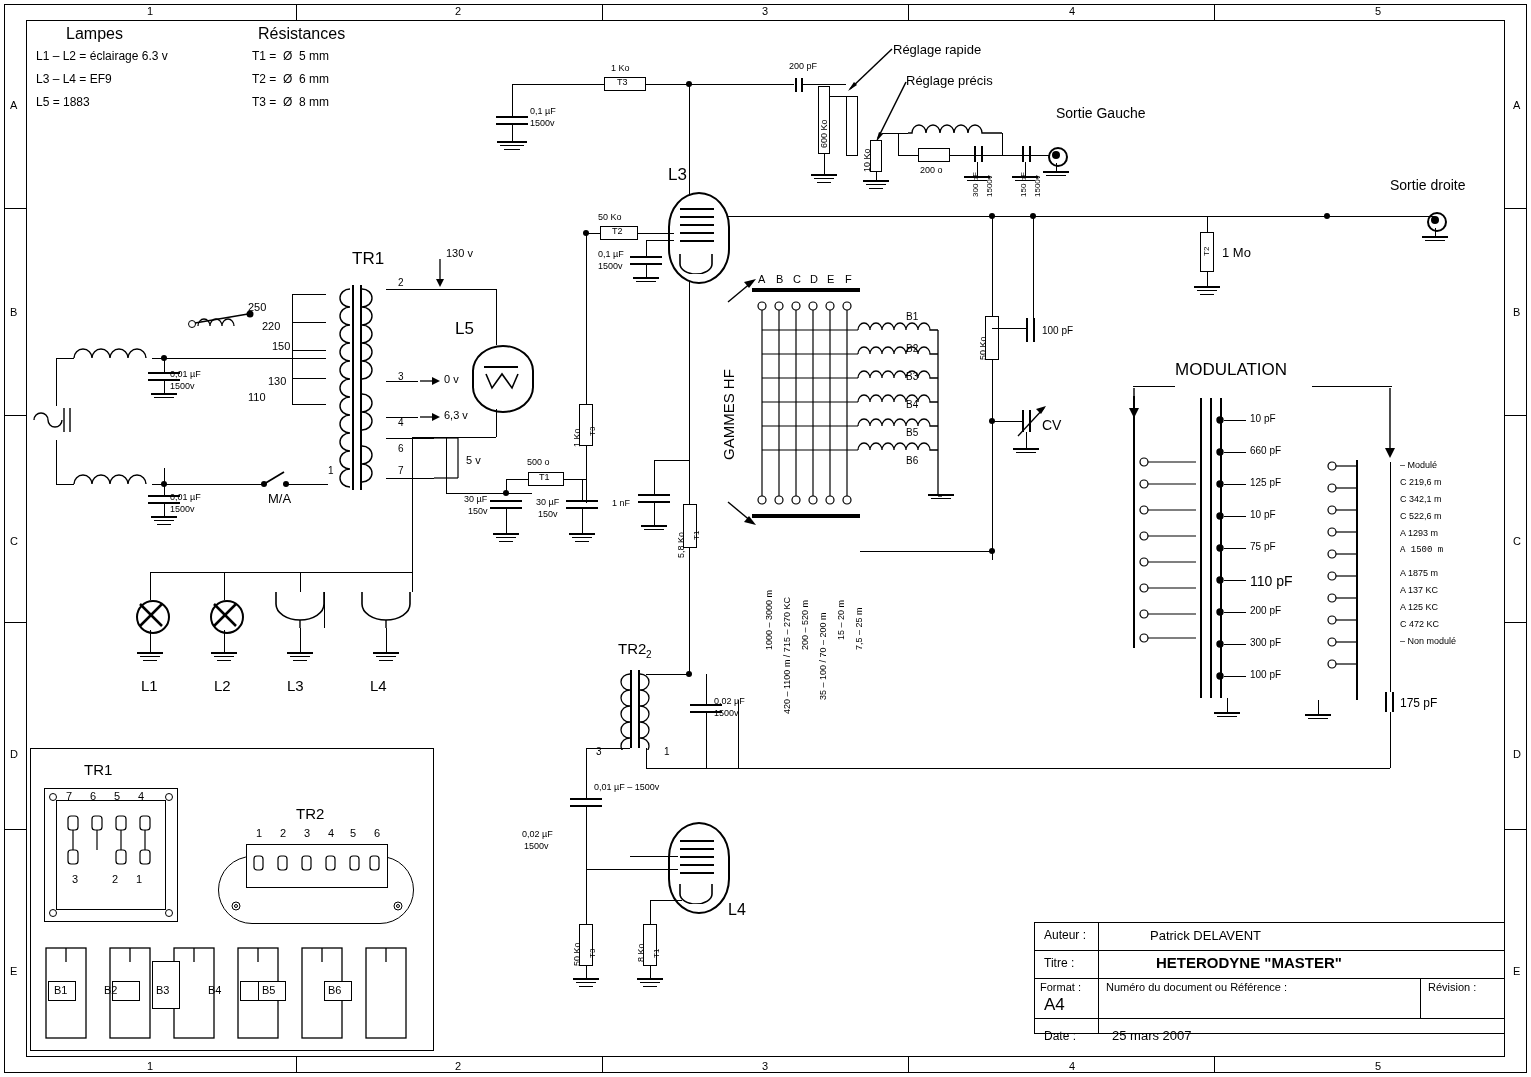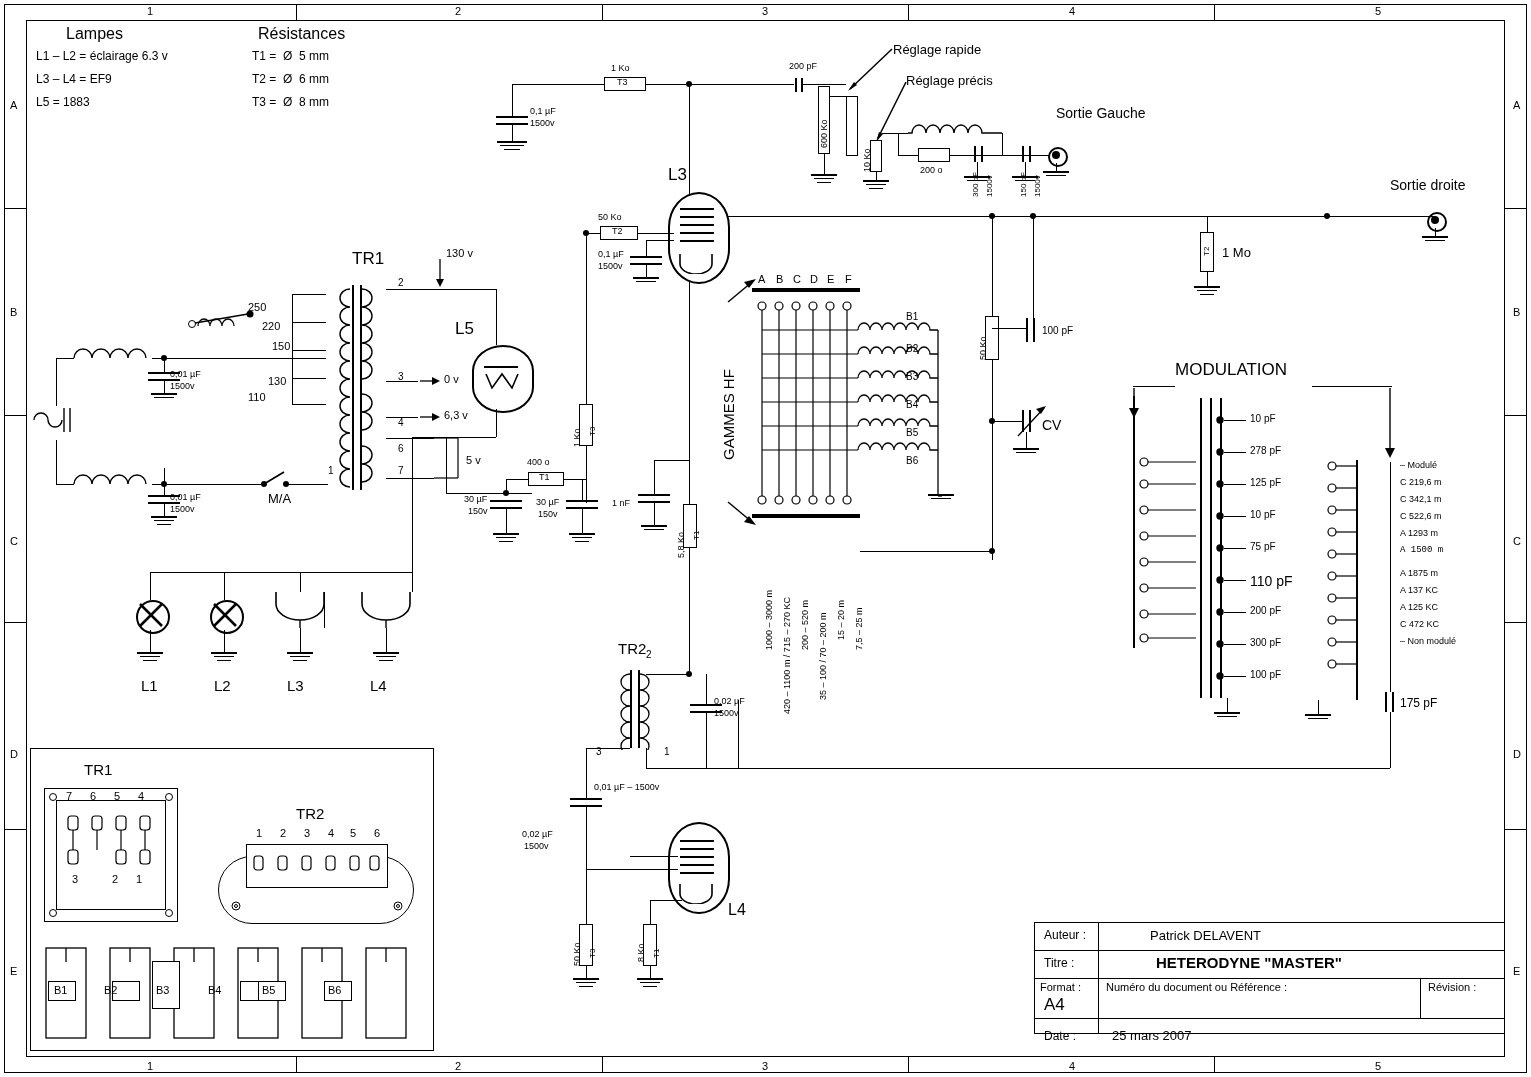--- a/index.html
+++ b/index.html
@@ -358,21 +358,21 @@
   <svg class="abs" style="left:482px;top:372px;" width="40" height="22">
     <path d="M4,2 L10,16 L20,2 L30,16 L36,2" fill="none" stroke="#000" stroke-width="1.6"></path>
   </svg>
   <div class="ln v" style="left:496px;top:345px;height:0px;"></div>
   <div class="ln v" style="left:496px;top:409px;height:28px;"></div>
   <div class="ln h" style="left:446px;top:437px;width:50px;"></div>
   <div class="ln v" style="left:446px;top:437px;height:56px;"></div>
   <div class="ln h" style="left:446px;top:493px;width:86px;"></div>
 
   <div class="res" style="left:528px;top:472px;width:36px;height:14px;"></div>
-  <div class="txt" style="left:527px;top:458px;font-size:9px;">400 o</div>
+  <div class="txt" style="left:527px;top:458px;font-size:9px;">500 o</div>
   <div class="txt" style="left:539px;top:473px;font-size:9px;">T1</div>
   <div class="ln h" style="left:506px;top:479px;width:22px;"></div>
   <div class="ln h" style="left:564px;top:479px;width:22px;"></div>
   <div class="ln v" style="left:506px;top:479px;height:14px;"></div>
   <div class="abs" style="left:503px;top:490px;width:6px;height:6px;border-radius:50%;background:#000;"></div>
   <div class="ln h2" style="left:490px;top:500px;width:32px;"></div>
   <div class="ln h2" style="left:490px;top:507px;width:32px;"></div>
   <div class="ln v" style="left:506px;top:507px;height:26px;"></div>
   <div class="ln h2" style="left:493px;top:533px;width:26px;"></div>
   <div class="ln h" style="left:496px;top:537px;width:20px;"></div>
@@ -612,21 +612,21 @@
   <div class="ln h" style="left:1224px;top:420px;width:22px;"></div>
   <div class="ln h" style="left:1224px;top:452px;width:22px;"></div>
   <div class="ln h" style="left:1224px;top:484px;width:22px;"></div>
   <div class="ln h" style="left:1224px;top:516px;width:22px;"></div>
   <div class="ln h" style="left:1224px;top:548px;width:22px;"></div>
   <div class="ln h" style="left:1224px;top:580px;width:22px;"></div>
   <div class="ln h" style="left:1224px;top:612px;width:22px;"></div>
   <div class="ln h" style="left:1224px;top:644px;width:22px;"></div>
   <div class="ln h" style="left:1224px;top:676px;width:22px;"></div>
   <div class="txt" style="left:1250px;top:414px;font-size:10px;">10 pF</div>
-  <div class="txt" style="left:1250px;top:446px;font-size:10px;">278 pF</div>
+  <div class="txt" style="left:1250px;top:446px;font-size:10px;">660 pF</div>
   <div class="txt" style="left:1250px;top:478px;font-size:10px;">125 pF</div>
   <div class="txt" style="left:1250px;top:510px;font-size:10px;">10 pF</div>
   <div class="txt" style="left:1250px;top:542px;font-size:10px;">75 pF</div>
   <div class="txt" style="left:1250px;top:574px;font-size:14px;">110 pF</div>
   <div class="txt" style="left:1250px;top:606px;font-size:10px;">200 pF</div>
   <div class="txt" style="left:1250px;top:638px;font-size:10px;">300 pF</div>
   <div class="txt" style="left:1250px;top:670px;font-size:10px;">100 pF</div>
   <div class="ln v" style="left:1227px;top:698px;height:14px;"></div>
   <div class="ln h2" style="left:1214px;top:712px;width:26px;"></div>
   <div class="ln h" style="left:1217px;top:716px;width:20px;"></div>

